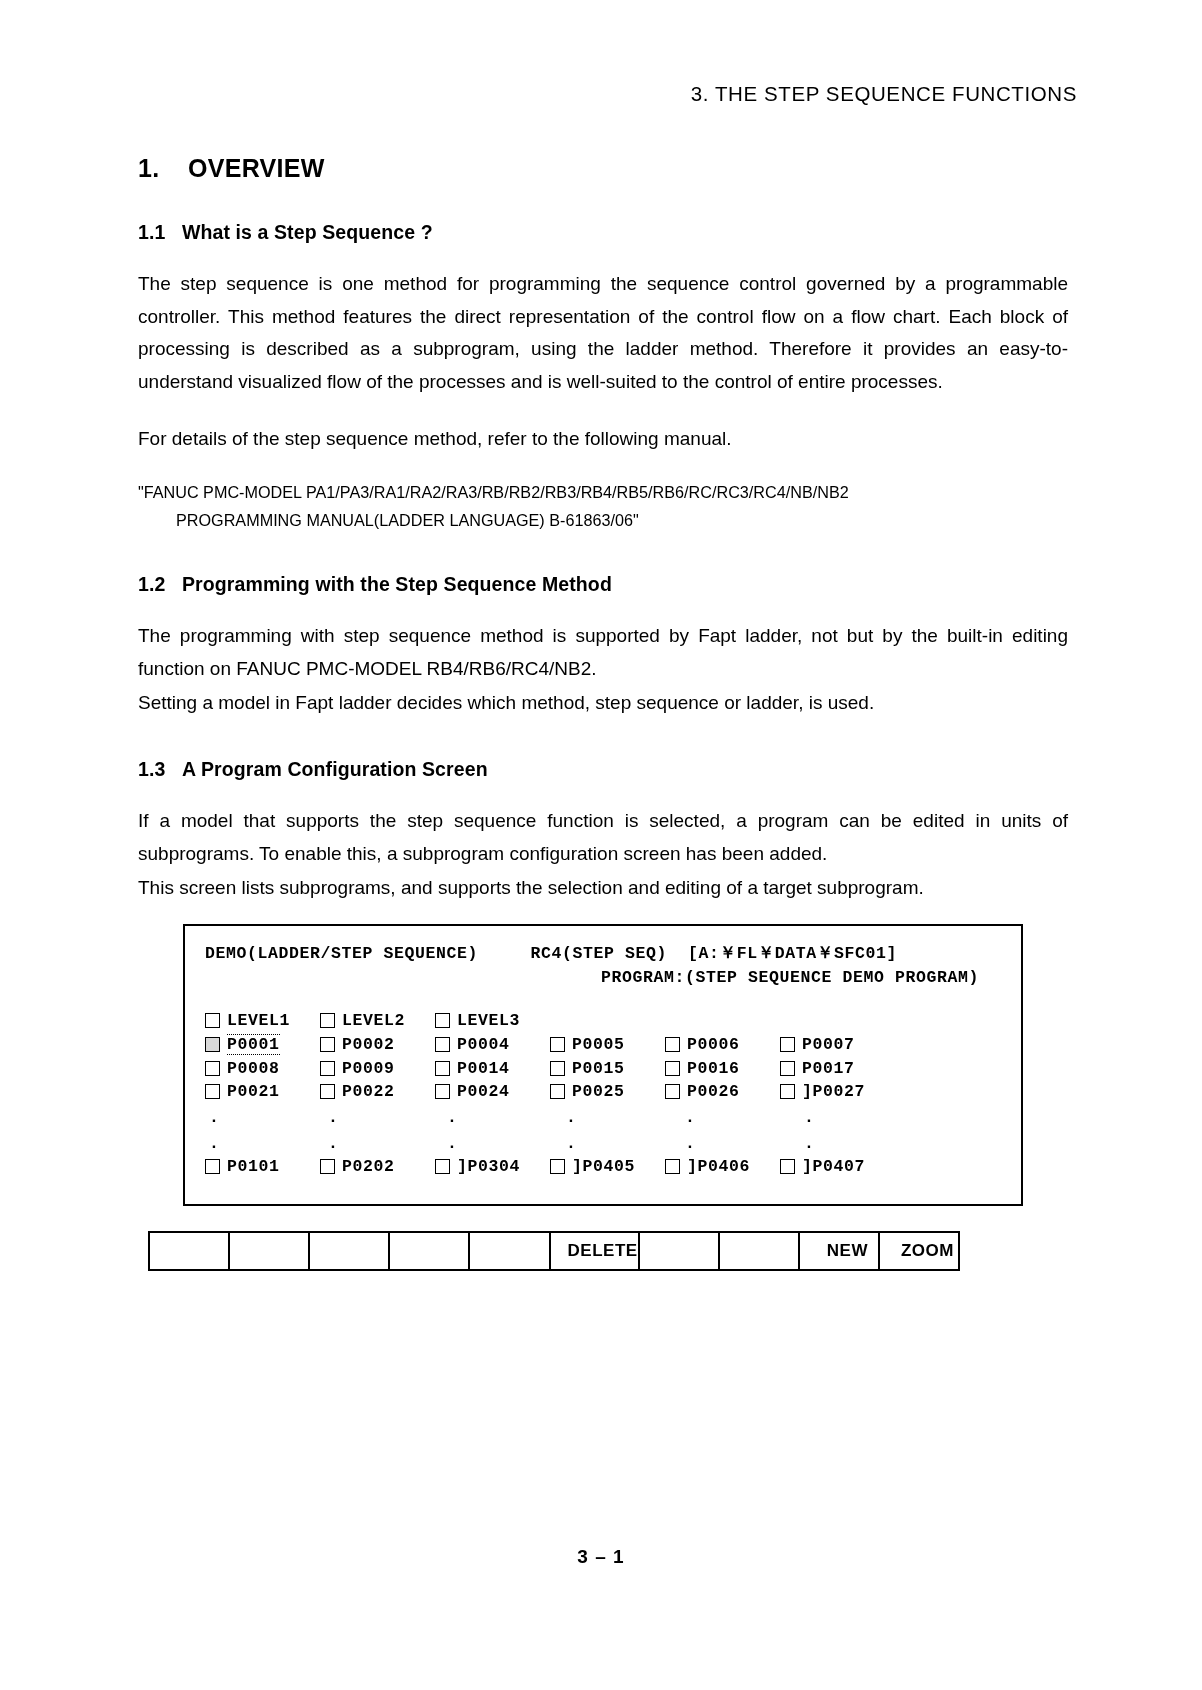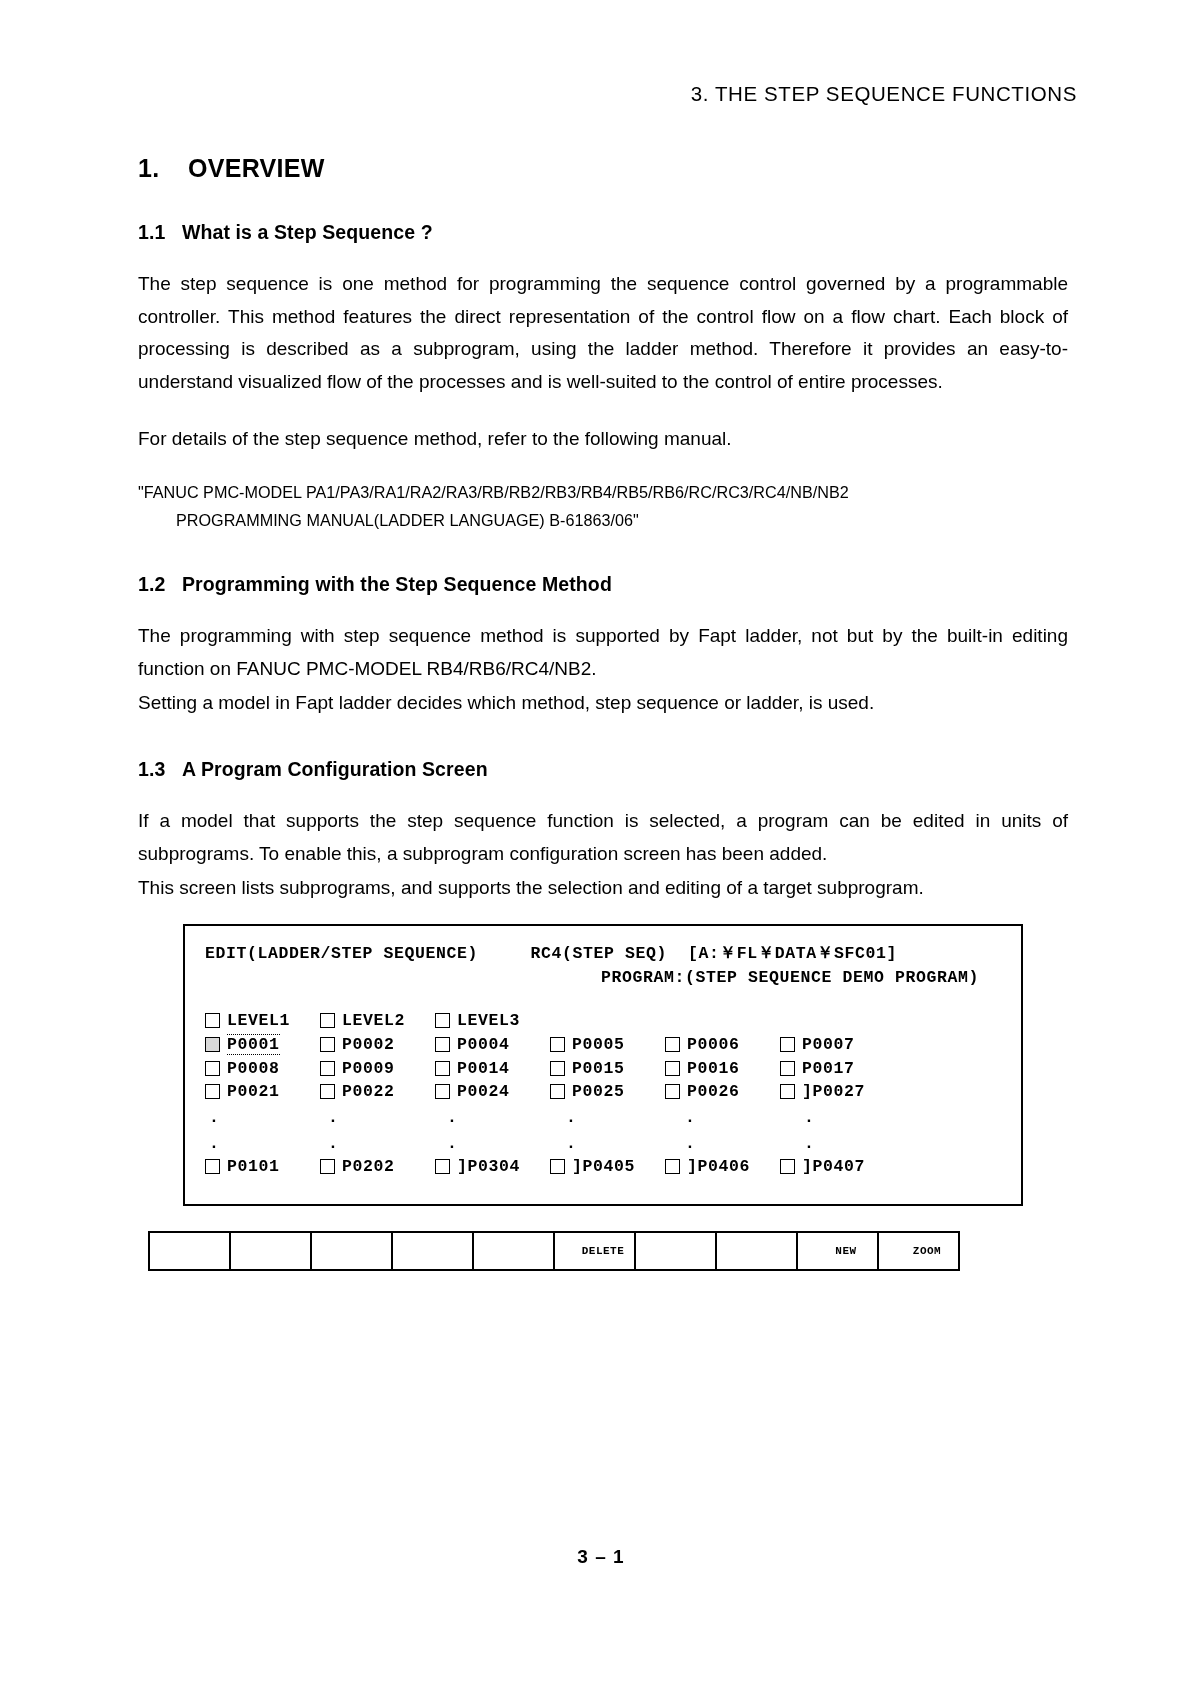--- a/index.html
+++ b/index.html
@@ -154,22 +154,22 @@
     border: 2px solid #000;
     box-sizing: border-box;
     height: 40px;
   }
   .softkeys .key {
     flex: 1 1 0;
     border-right: 2px solid #000;
     display: flex;
     align-items: center;
     justify-content: center;
-    font-family: Liberation Mono, monospace;
-    font-size: 11px;
+    font-family: Liberation Sans, sans-serif;
+    font-size: 17px;
     font-weight: bold;
     letter-spacing: 0.5px;
     padding-left: 17px;
   }
   .softkeys .key:last-child { border-right: none; }
 
   .folio {
     position: absolute;
     left: 0;
     top: 1522px;
@@ -211,21 +211,21 @@
 
     <h2 class="section">
       <span class="num">1.3</span><span>A Program Configuration Screen</span>
     </h2>
     <p class="body">If a model that supports the step sequence function is selected, a program can be edited in units of subprograms.  To enable this, a subprogram configuration screen has been added.</p>
     <p class="body tight">This screen lists subprograms, and supports the selection and editing of a target subprogram.</p>
   </div>
 
   <div class="screen-wrap">
     <div class="screen">
-      <div class="scr-line1">EDIT(LADDER/STEP SEQUENCE)     RC4(STEP SEQ)  [A:￥FL￥DATA￥SFC01]</div>
+      <div class="scr-line1">DEMO(LADDER/STEP SEQUENCE)     RC4(STEP SEQ)  [A:￥FL￥DATA￥SFC01]</div>
       <div class="scr-line2">PROGRAM:(STEP SEQUENCE DEMO PROGRAM)</div>
 
       <div class="levels">
         <div class="grid-row" id="level-row">
             <div class="cell"><span class="box"></span><span class="lbl">LEVEL1</span></div>
             <div class="cell"><span class="box"></span><span class="lbl">LEVEL2</span></div>
             <div class="cell"><span class="box"></span><span class="lbl">LEVEL3</span></div>
           </div>
         <div id="grid-rows">
             <div class="grid-row">

